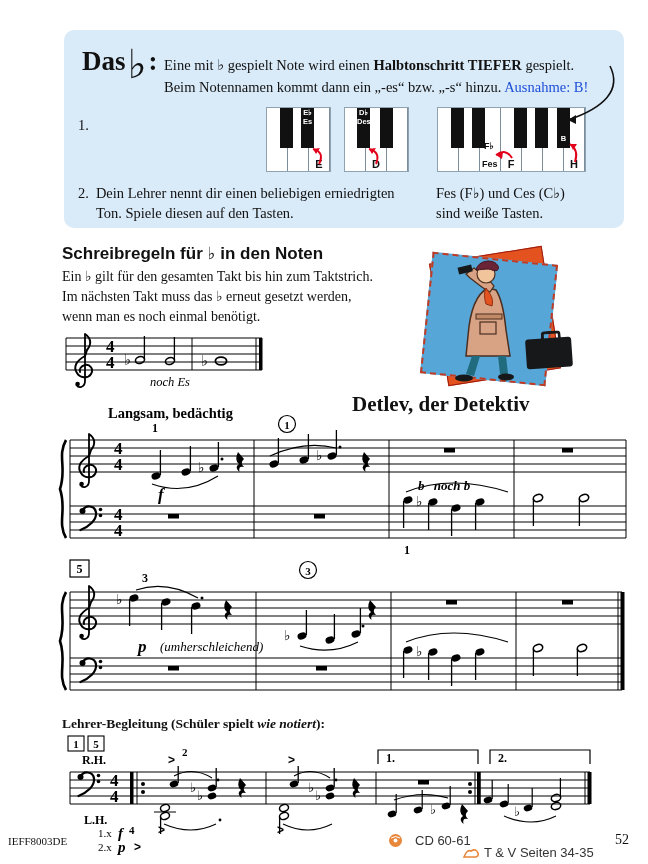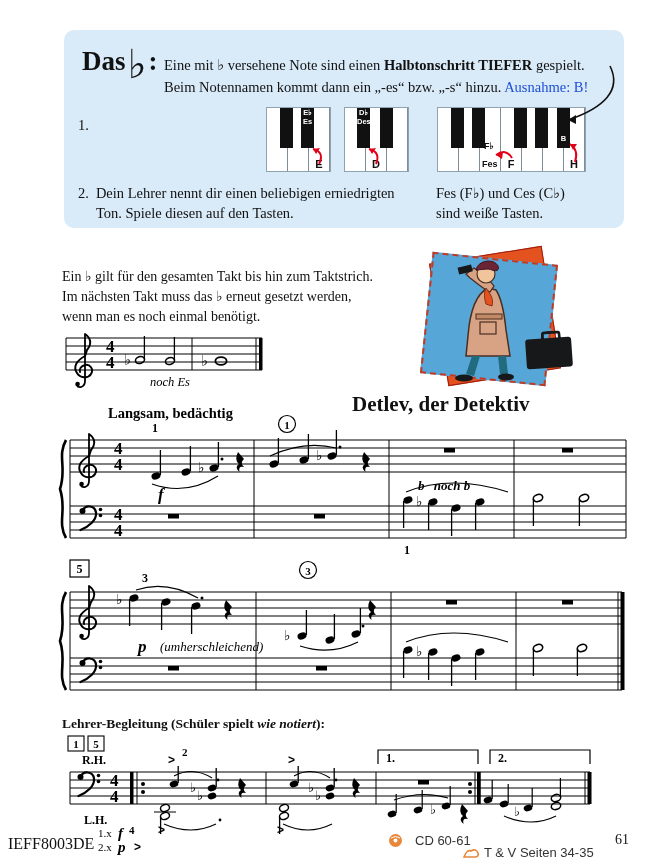--- a/index.html
+++ b/index.html
@@ -36,21 +36,21 @@
   .rules-heading{left:62px;top:243px;font-family:"Liberation Sans",sans-serif;font-weight:bold;font-size:17px;}
   .rules-text{left:62px;top:267px;width:330px;font-size:14px;line-height:1.42;}
 
   
   .piece-title{left:352px;top:392px;width:250px;text-align:left;font-weight:bold;font-size:21px;}
 
   .accomp-heading{left:62px;top:716px;font-weight:bold;font-size:13.5px;}
   .accomp-heading em{font-weight:bold;}
 
   
-  .footer-code{left:8px;top:835px;font-size:16px;}
+  .footer-code{left:8px;top:835px;font-size:11px;}
   .footer-cd{left:388px;top:833px;display:flex;align-items:center;gap:12px;
              font-family:"Liberation Sans",sans-serif;font-size:13px;color:#333;}
   .footer-tv{left:462px;top:833px;display:flex;align-items:center;gap:4px;
              font-family:"Liberation Sans",sans-serif;font-size:13px;color:#333;margin-top:12px;}
   .footer-page{left:615px;top:832px;font-size:14px;}
 
   
   .detective{left:408px;top:246px;width:168px;height:146px;}
   .d-orange{position:absolute;left:30px;top:8px;width:112px;height:122px;background:#e4531f;
             transform:rotate(-9deg);border:1px solid #9c1c10;}
@@ -69,21 +69,21 @@
 
   <div class="abs intro-box">
 
     <div class="abs das">
       <span>Das</span>
       <span class="big-flat flatg">♭</span>
       <span>:</span>
     </div>
 
     <div class="abs intro-lines">
-      <div><span>Eine mit </span><span class="flatg">♭</span><span> versehene Note sind einen </span><span class="b">Halbtonschritt TIEFER</span><span> gespielt.</span></div>
+      <div><span>Eine mit </span><span class="flatg">♭</span><span> gespielt Note wird einen </span><span class="b">Halbtonschritt TIEFER</span><span> gespielt.</span></div>
       <div><span>Beim Notennamen kommt dann ein „-es“ bzw. „-s“ hinzu. </span><span class="red">Ausnahme: B!</span></div>
     </div>
 
     <div class="abs numitem item1">
       <span>1.</span>
     </div>
 
     <div class="abs numitem item2">
       <span>2.</span>
       <span>Dein Lehrer nennt dir einen beliebigen erniedrigten Ton. Spiele diesen auf den Tasten.</span>
@@ -156,20 +156,23 @@
         <polygon points="132,36 139,36 135,42" fill="#e2001a"></polygon>
       </svg>
     </div>
 
     <svg class="abs" style="left:430px;top:34px;pointer-events:none;" width="128" height="70">
       <path d="M116 2 C128 26 110 44 74 56" stroke="#111" stroke-width="1.6" fill="none"></path>
       <polygon points="74,56 82,51 82,60" fill="#111"></polygon>
     </svg>
   </div>
 
+  <div class="abs rules-heading">
+    <span>Schreibregeln für </span><span class="flatg">♭</span><span> in den Noten</span>
+  </div>
   <div class="abs rules-text">
     <div>Ein ♭ gilt für den gesamten Takt bis hin zum Taktstrich.</div>
     <div>Im nächsten Takt muss das ♭ erneut gesetzt werden,</div>
     <div>wenn man es noch einmal benötigt.</div>
   </div>
 
   <svg class="abs" style="left:58px;top:328px;" width="220" height="66">
     <defs>
       <g id="tclef">
         <path d="M15 4 C21 8 22 14 17 20 L15 26 C6 31 3 37 7 43 C10 48 18 49 21 44 C24 39 20 34 15 35 C11 36 9 39 10 42" stroke="#000" stroke-width="2" fill="none" stroke-linecap="round"></path>
@@ -520,14 +523,14 @@
     <span>CD 60-61</span>
   </div>
 
   <div class="abs footer-tv">
     <svg width="18" height="14">
       <path d="M2 11 Q5 3 9 5 Q14 2 16 7 Q17 10 14 11 Z" fill="none" stroke="#e8873a" stroke-width="1.6"></path>
     </svg>
     <span>T &amp; V Seiten 34-35</span>
   </div>
 
-  <div class="abs footer-page">61</div>
+  <div class="abs footer-page">52</div>
 </div>
 
 </body></html>

